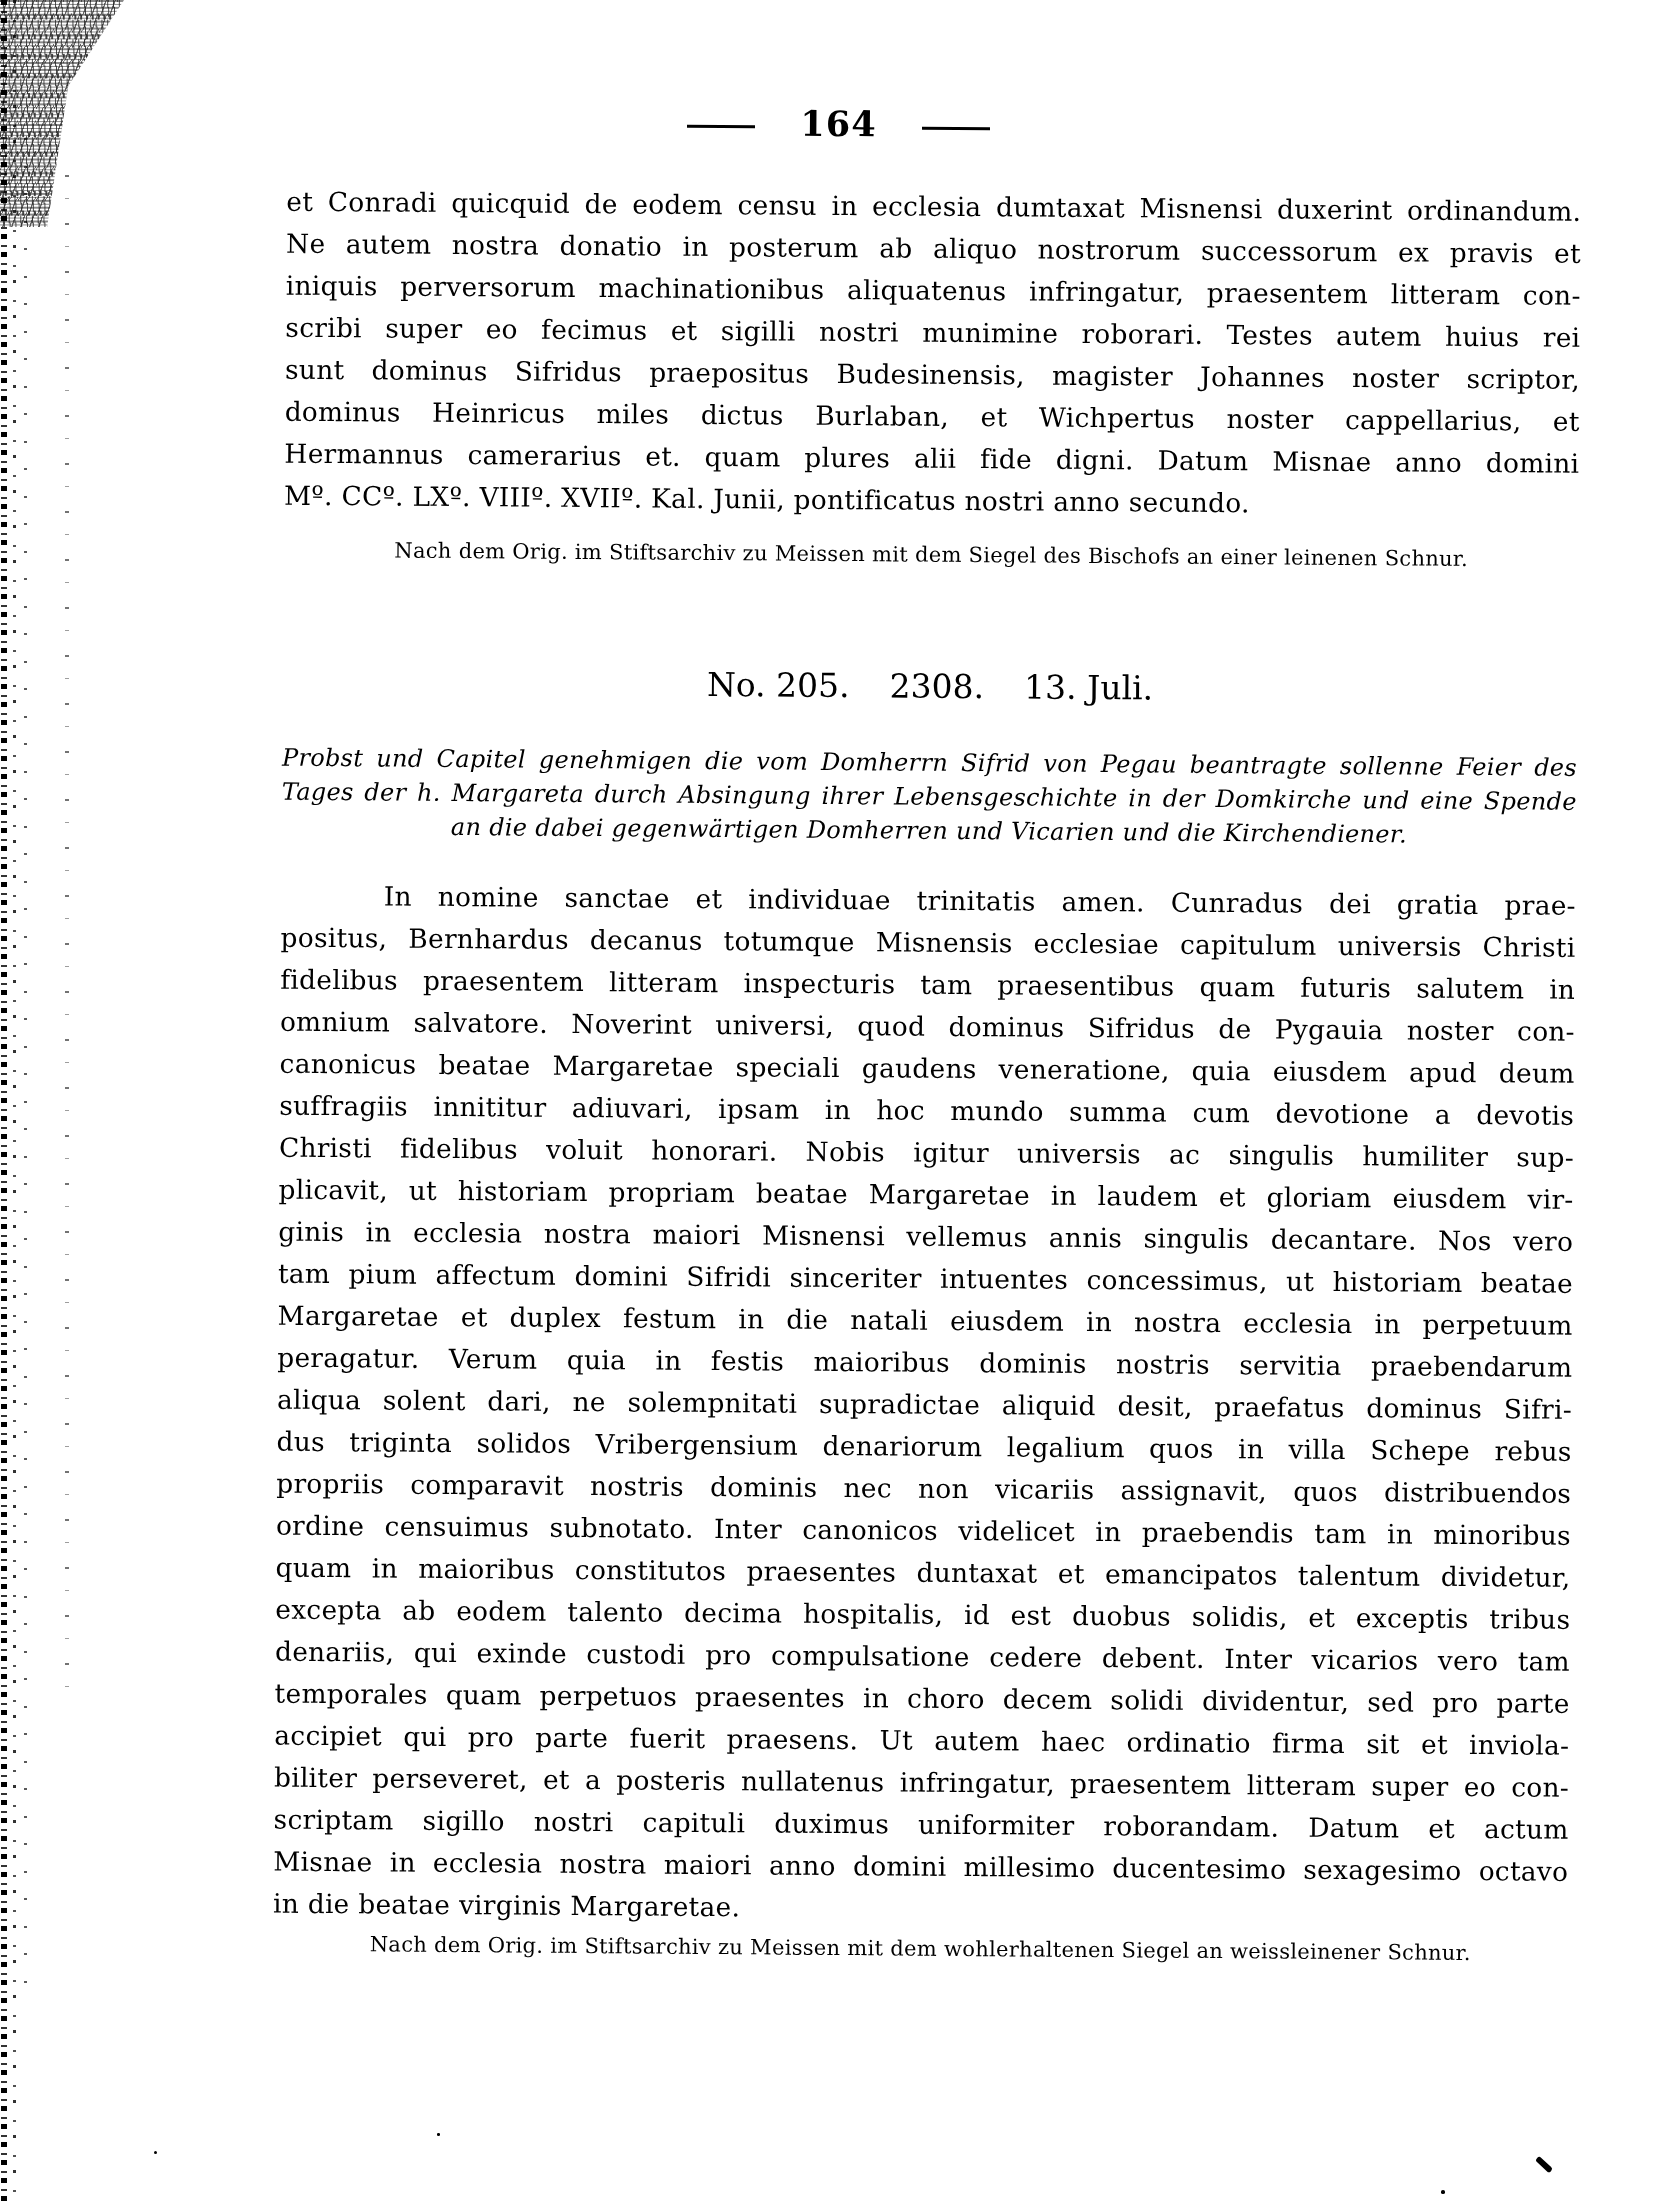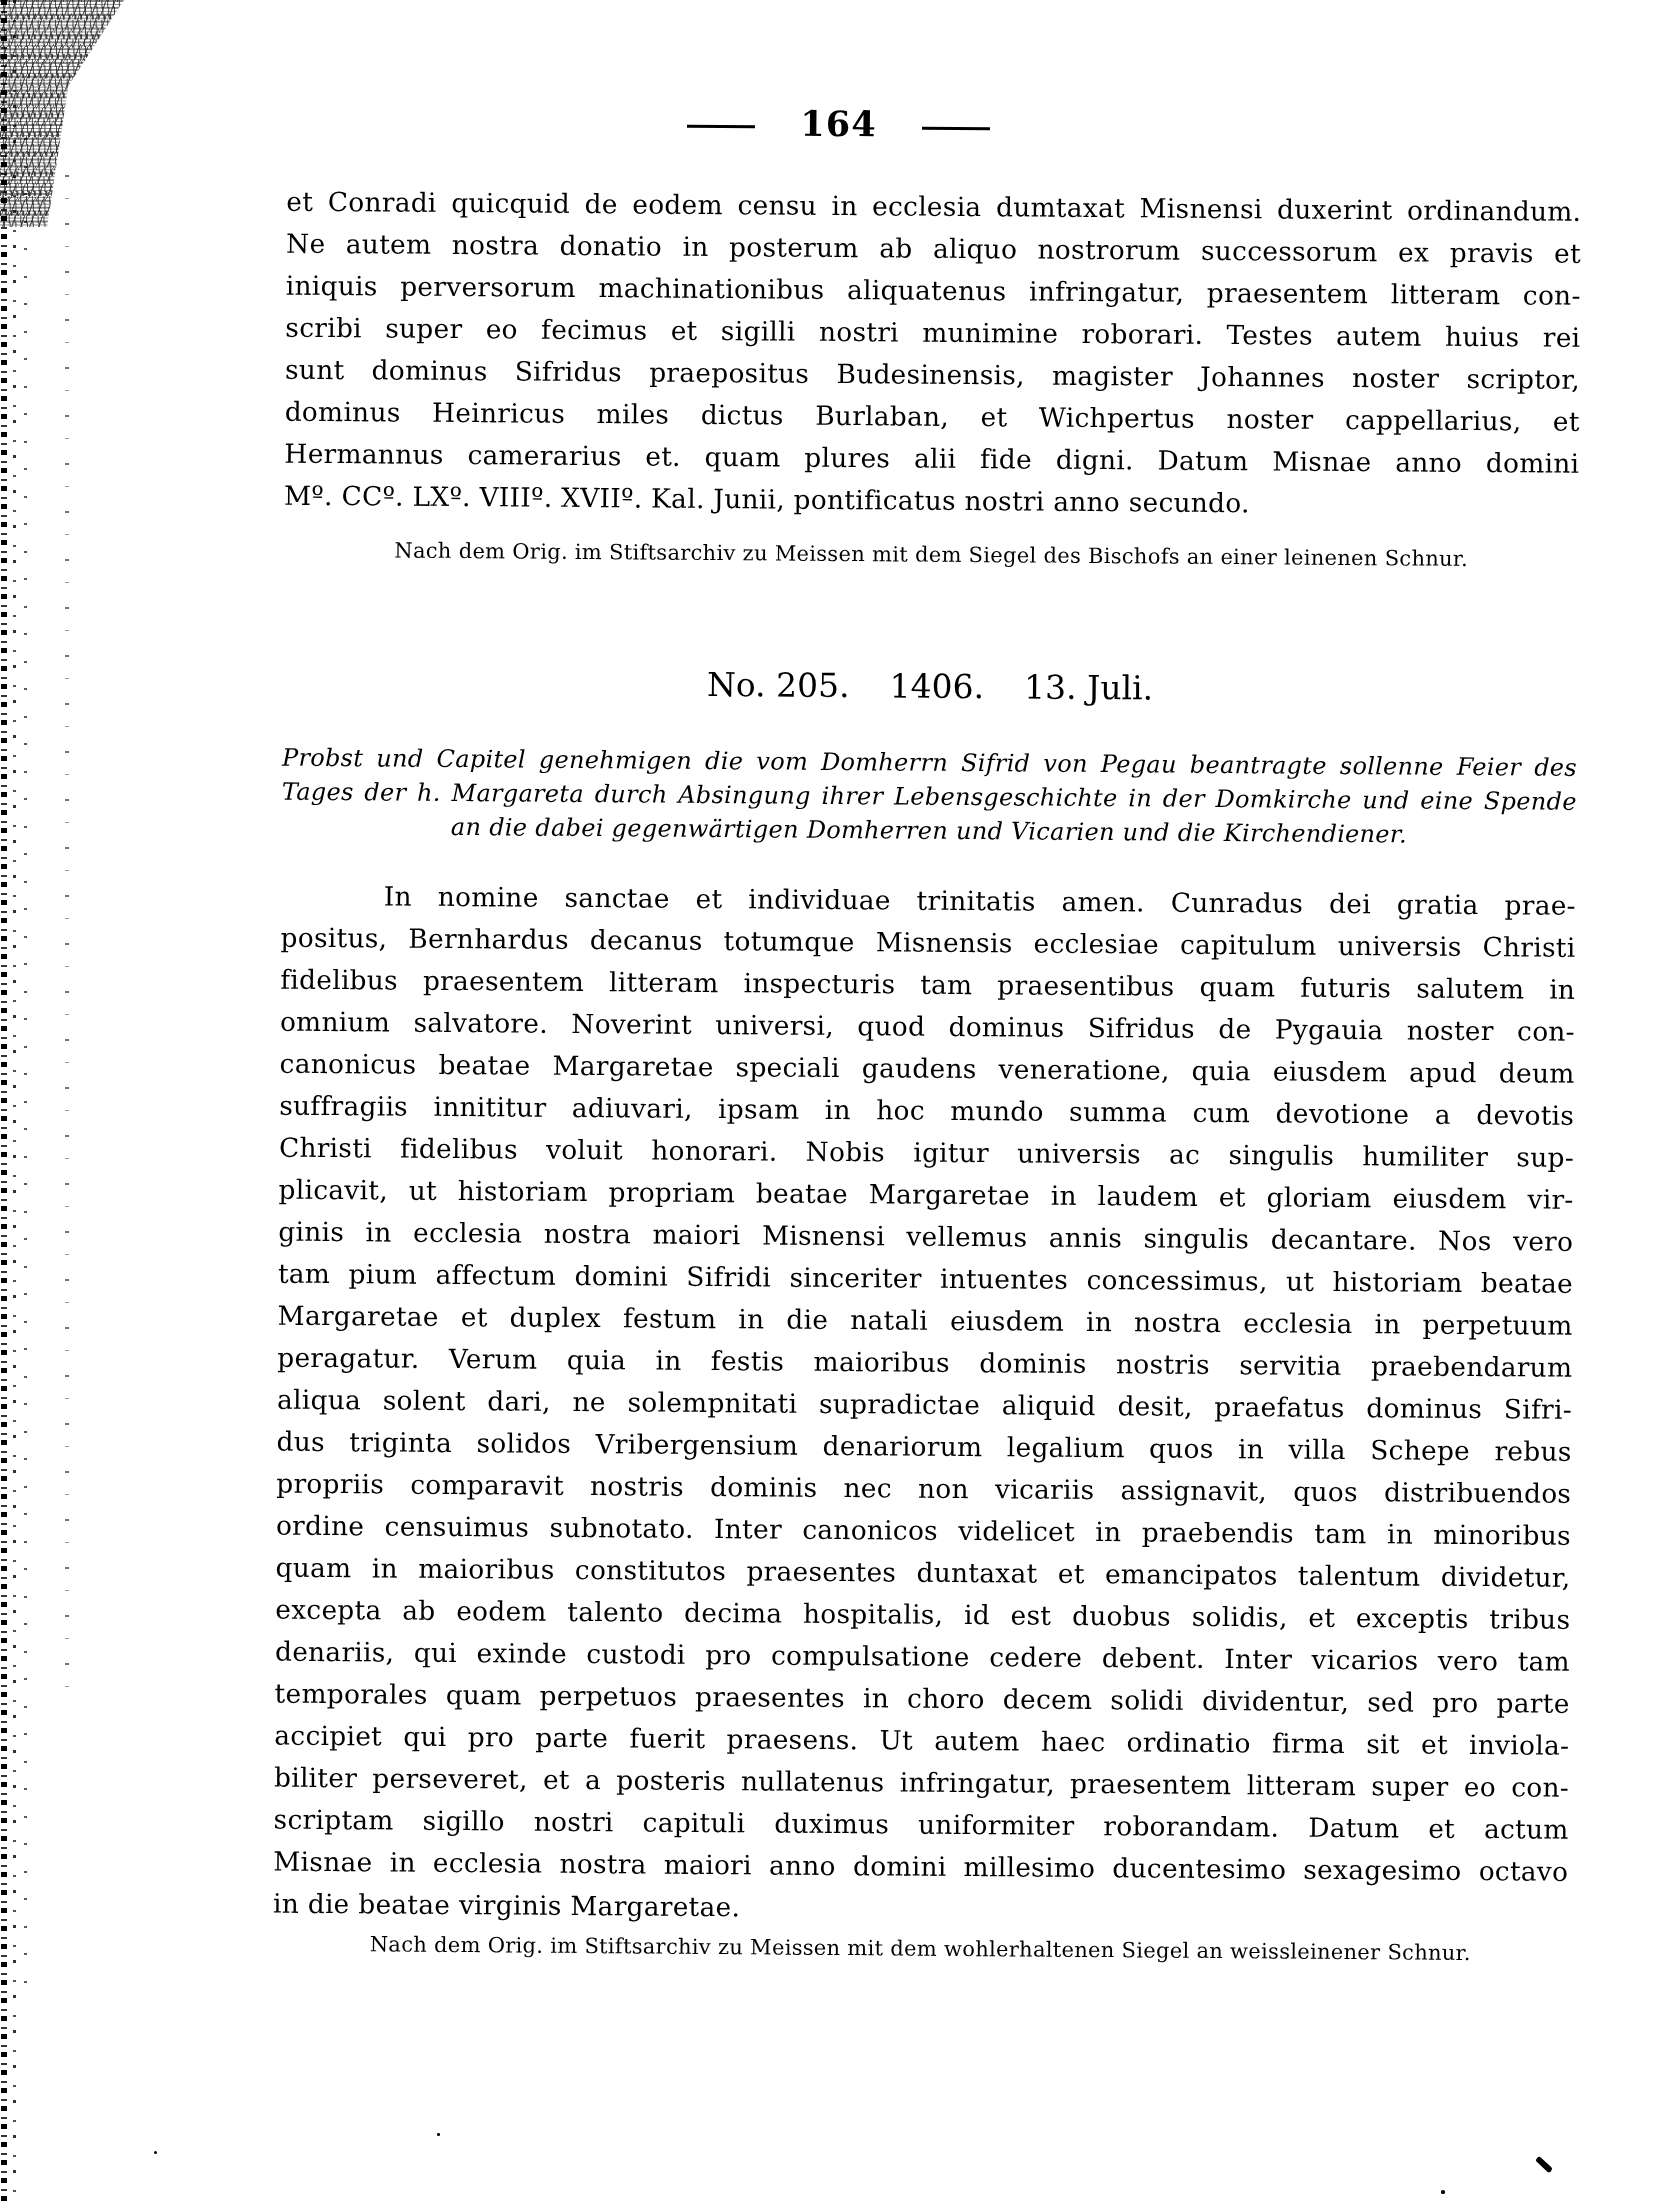--- a/index.html
+++ b/index.html
@@ -134,21 +134,21 @@
     <div class="line">scribi super eo fecimus et sigilli nostri munimine roborari.  Testes autem huius rei</div>
     <div class="line">sunt dominus Sifridus praepositus Budesinensis, magister Johannes noster scriptor,</div>
     <div class="line">dominus Heinricus miles dictus Burlaban, et Wichpertus noster cappellarius, et</div>
     <div class="line">Hermannus camerarius et. quam plures alii fide digni.  Datum Misnae anno domini</div>
     <div class="line flush">Mº. CCº. LXº. VIIIº. XVIIº. Kal. Junii, pontificatus nostri anno secundo.</div>
   </div>
 
   <div class="source-note" style="top: 541px;">Nach dem Orig. im Stiftsarchiv zu Meissen mit dem Siegel des Bischofs an einer leinenen Schnur.</div>
 
   <div class="charter-heading" style="top: 665px;">
-    <span>No. 205.</span><span>1406.</span><span>13. Juli.</span>
+    <span>No. 205.</span><span>2308.</span><span>13. Juli.</span>
   </div>
 
   <div class="regest" style="top: 745px;">
     <div class="line">Probst und Capitel genehmigen die vom Domherrn Sifrid von Pegau beantragte sollenne Feier des</div>
     <div class="line">Tages der h. Margareta durch Absingung ihrer Lebensgeschichte in der Domkirche und eine Spende</div>
     <div class="line centered">an die dabei gegenwärtigen Domherren und Vicarien und die Kirchendiener.</div>
   </div>
 
   <div class="para" style="top: 879px;">
     <div class="line indent">In nomine sanctae et individuae trinitatis amen.  Cunradus dei gratia prae-</div>

